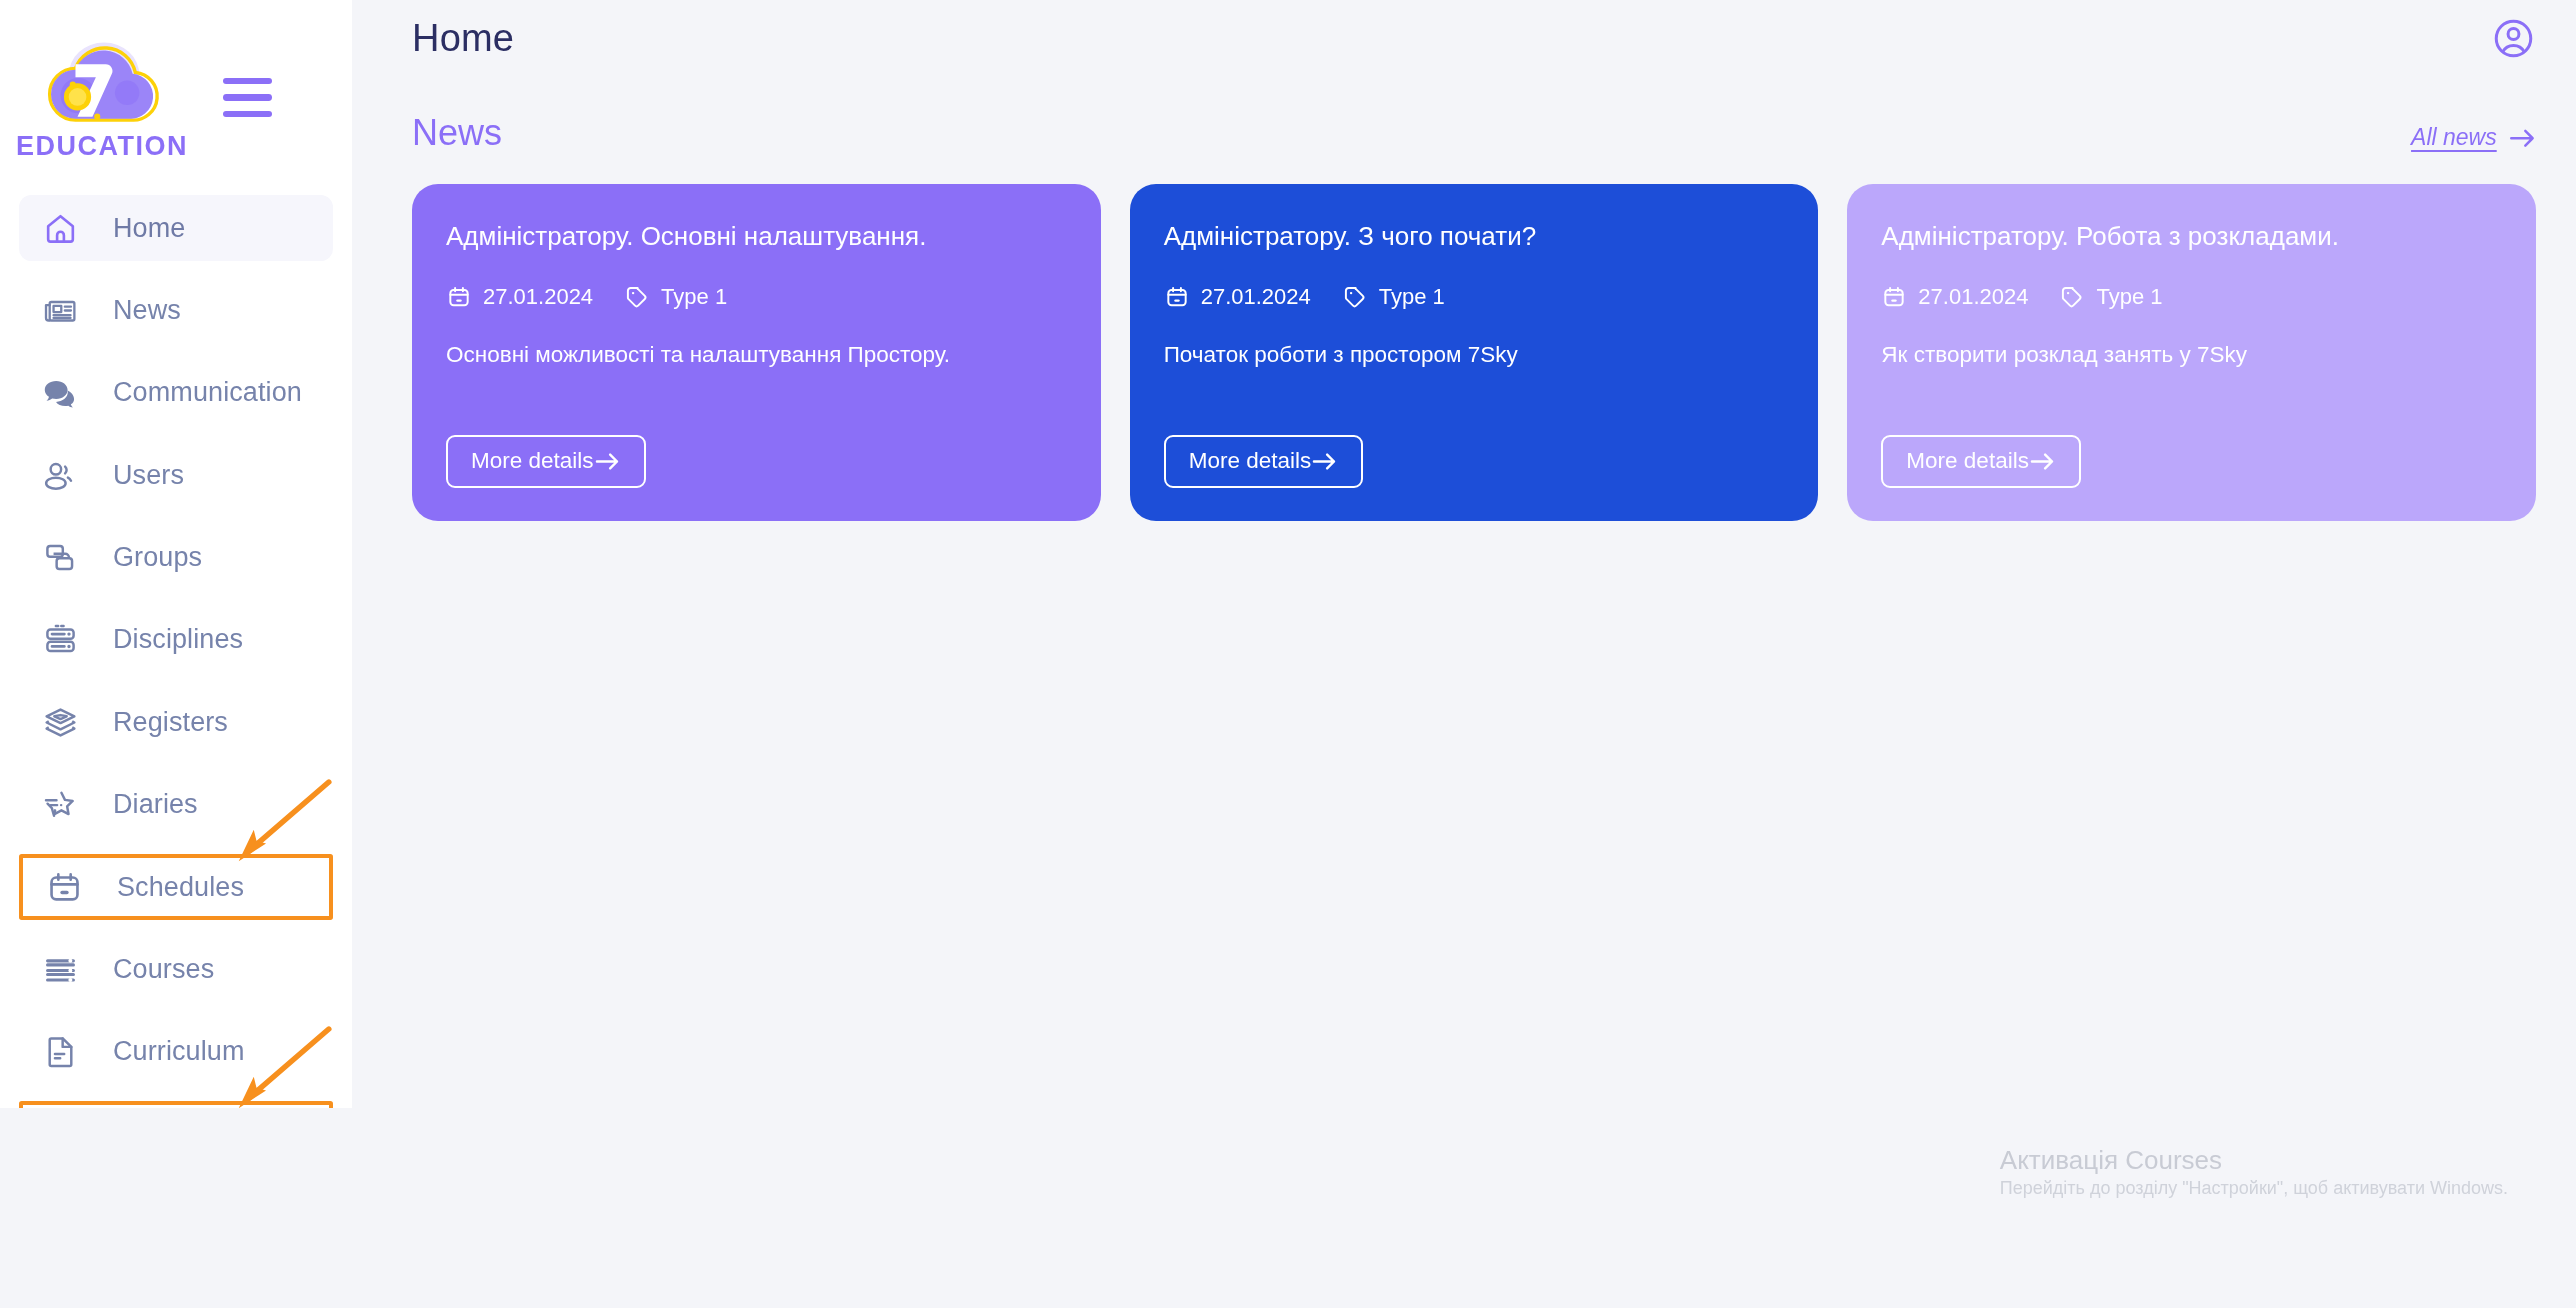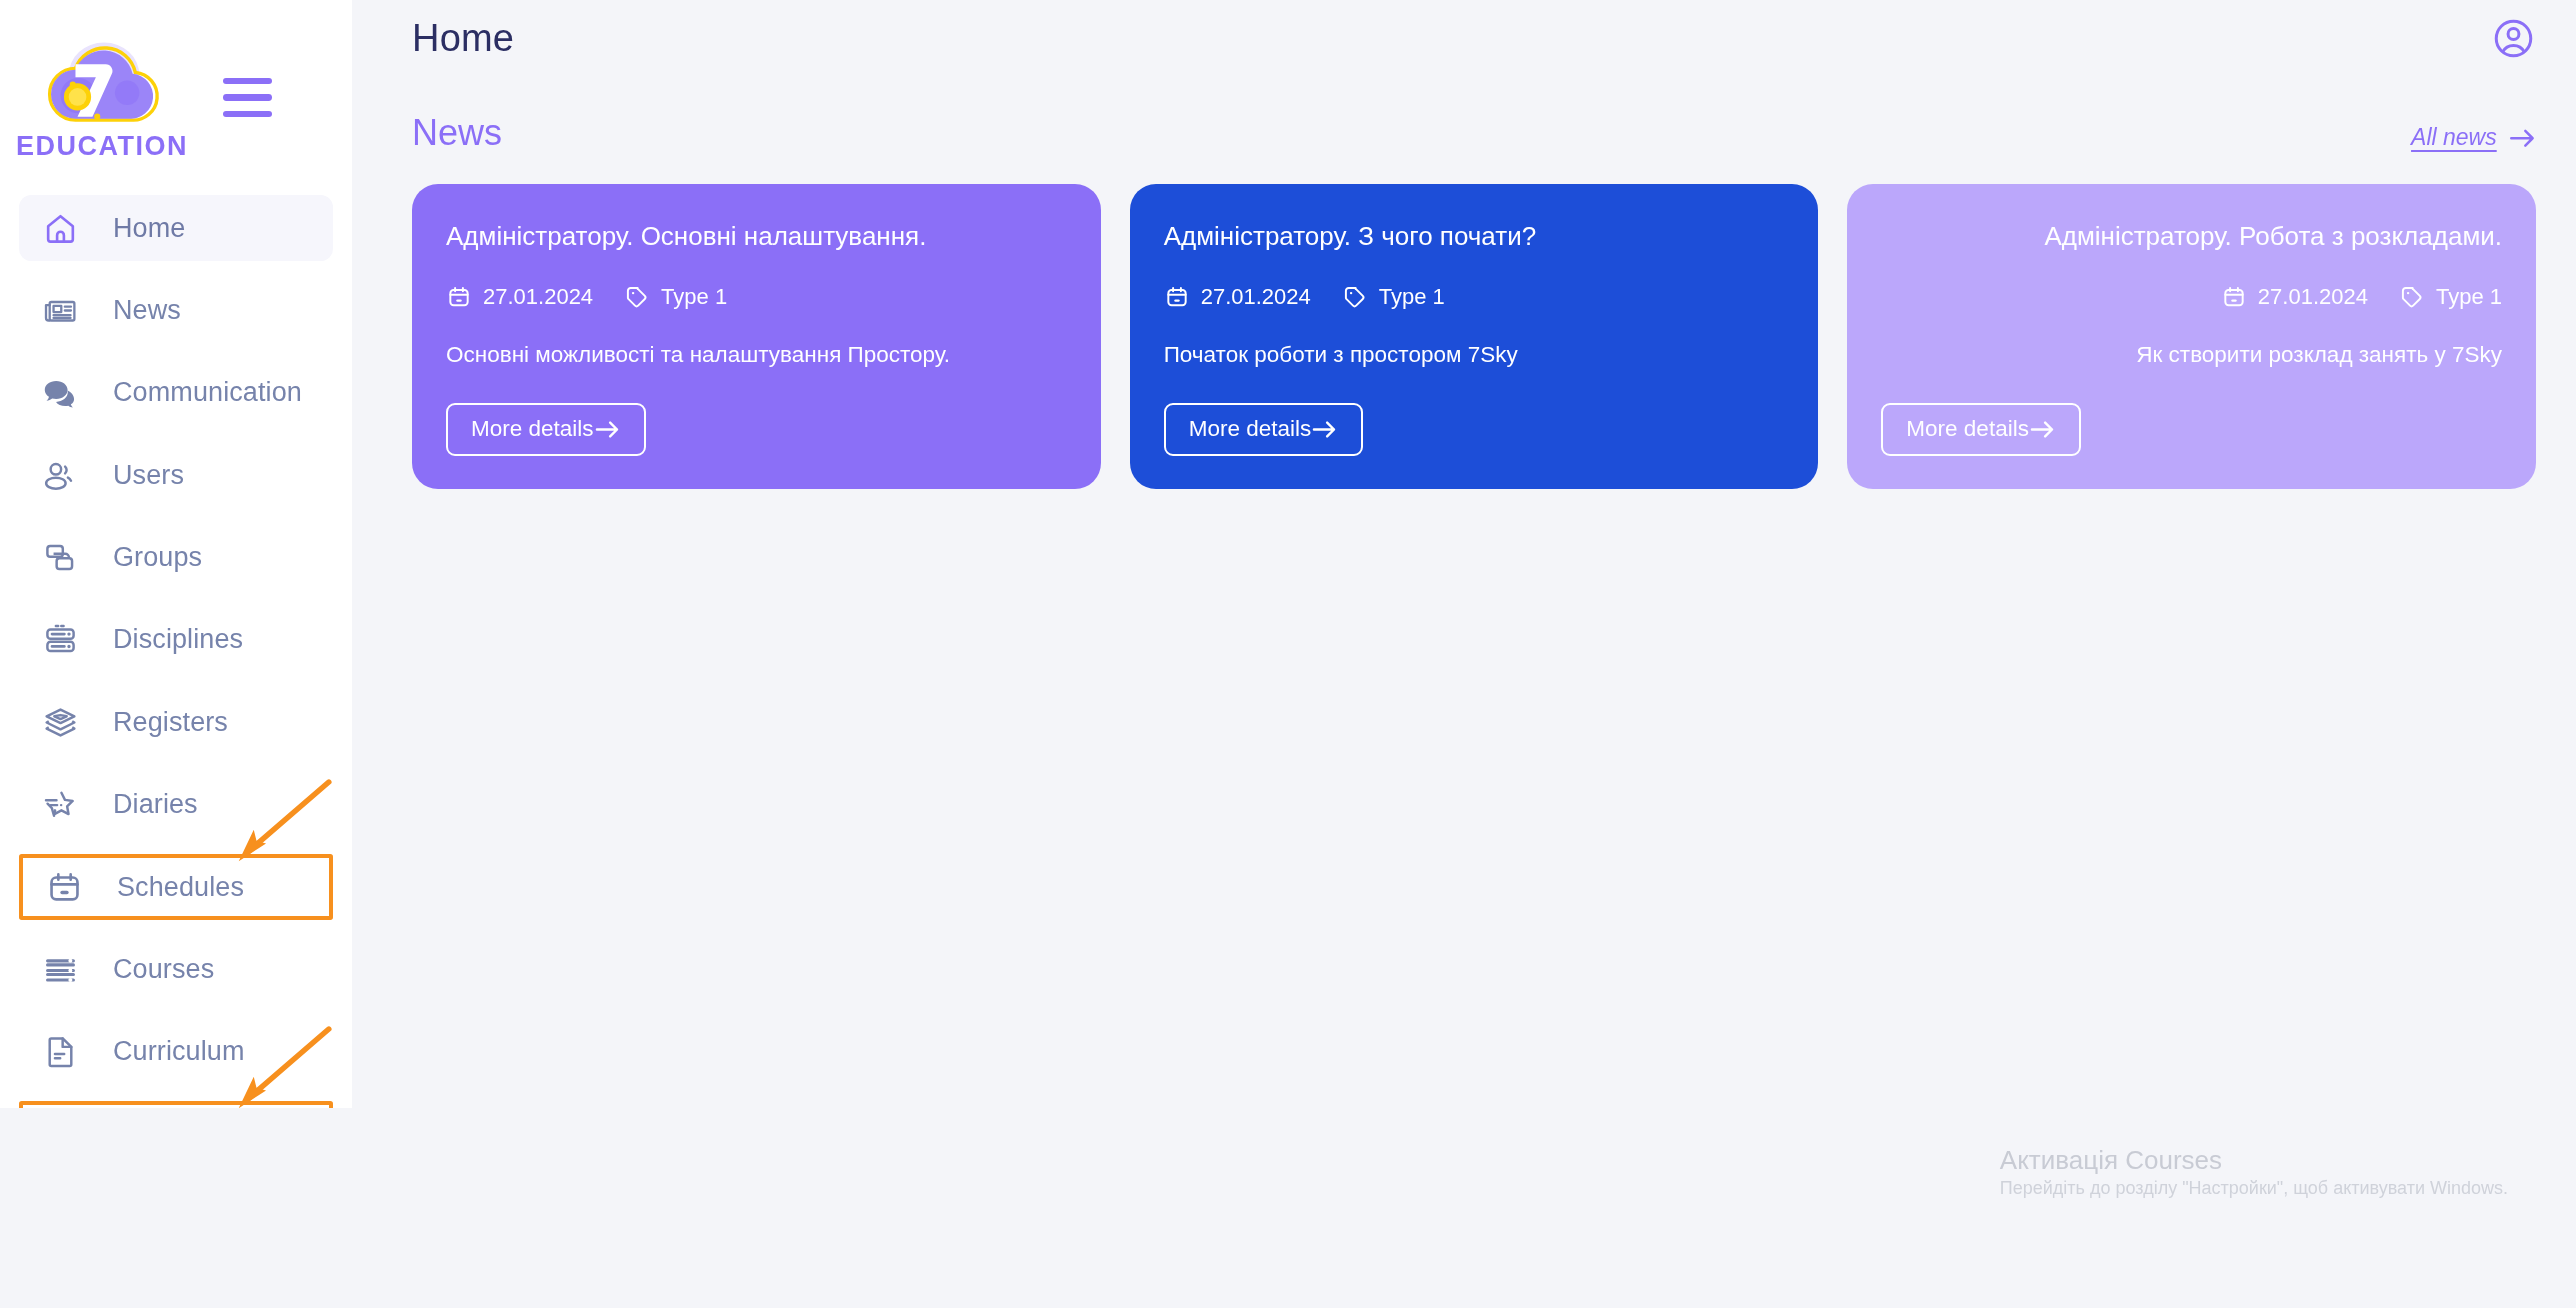--- a/index.html
+++ b/index.html
@@ -98,20 +98,21 @@
   .meta-item { display:flex; align-items:center; gap:11px; font-size:22px; }
   .meta-item svg { width:26px; height:26px; display:block; }
   .card-desc { font-size:22.5px; line-height:1.3; margin-bottom:34px; }
   .card-btn {
     align-self:flex-start;
     display:flex; align-items:center; 
     border:2px solid #ffffff; border-radius:9px;
     padding:11.6px 23px; font-size:22.5px; color:#fff;
     background:transparent; cursor:pointer;
     font-family:"Liberation Sans", sans-serif;
+    margin-top:32px;
   }
   .card-btn svg { width:27px; height:19px; }
 
   
   .watermark {
     position:absolute; right:68px; bottom:109px;
     text-align:left; user-select:none;
   }
   .wm-title { font-size:26px; color:#c8cbd4; line-height:1.35; }
   .wm-sub { font-size:18px; color:#cfd2da; }
@@ -379,21 +380,21 @@
         </div>
         <div class="card-desc">Початок роботи з простором 7Sky</div>
         <button class="card-btn">
           <span>More details</span>
           <svg viewBox="0 0 24 18" fill="none" stroke="#ffffff" stroke-width="2.3" stroke-linecap="round" stroke-linejoin="round">
             <path d="M2 9h19M14.5 2.5 21 9l-6.5 6.5"></path>
           </svg>
         </button>
       </div>
 
-      <div class="card" style="background:#bba7fb;align-items:flex-end;">
+      <div class="card" style="background:#bba7fb;">
         <div class="card-title">Адміністратору. Робота з розкладами.</div>
         <div class="card-meta">
           <div class="meta-item">
             <svg viewBox="0 0 24 24" fill="none" stroke="#ffffff" stroke-width="1.8" stroke-linecap="round" stroke-linejoin="round">
               <rect x="4" y="5.6" width="16" height="14" rx="3"></rect>
               <path d="M4 10h16"></path>
                 <path d="M8.4 3.6v3.2M15.6 3.6v3.2"></path>
               <path d="M10.6 15.3h2.8" stroke-width="2.2"></path>
             </svg>
             <span>27.01.2024</span>

